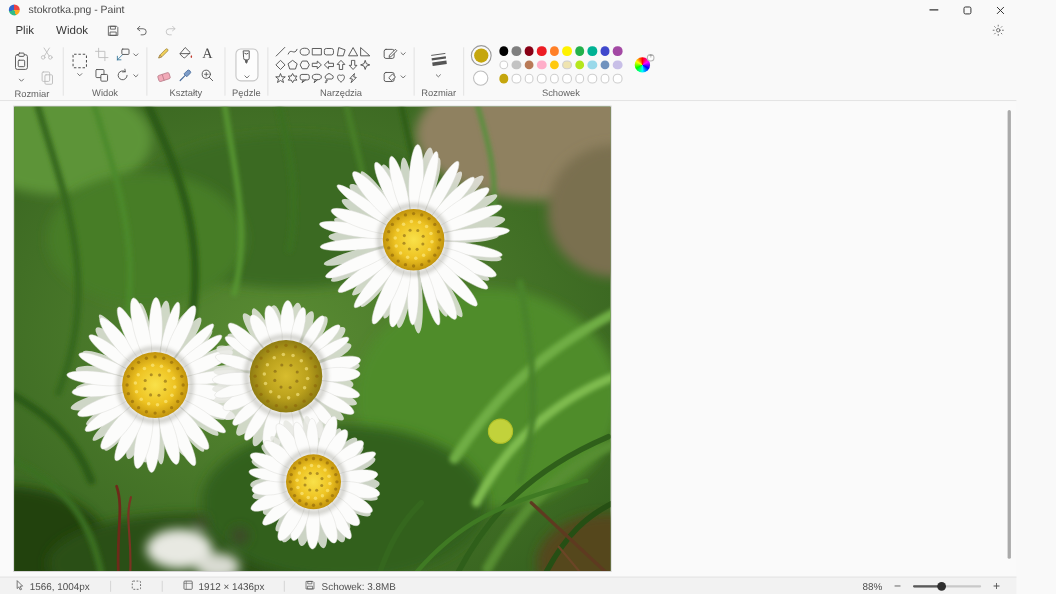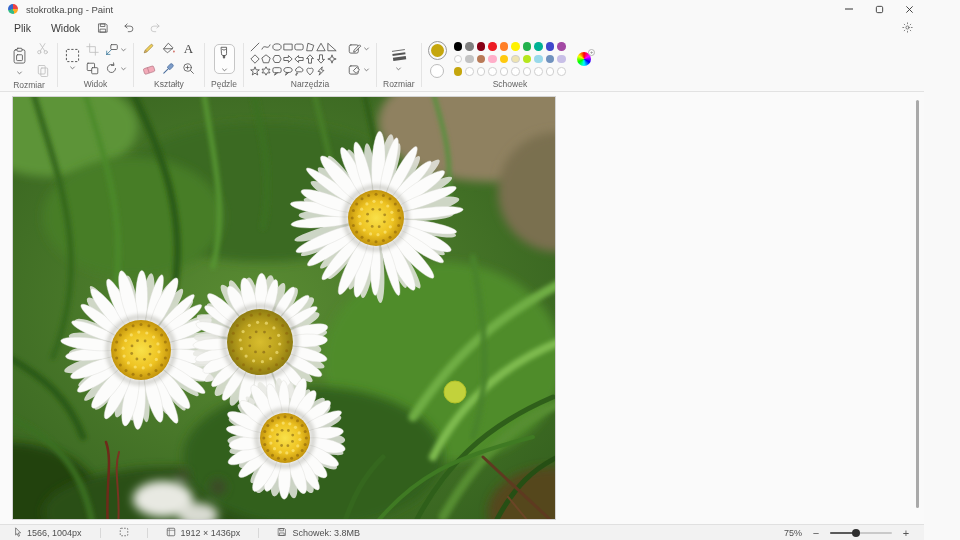--- a/index.html
+++ b/index.html
@@ -998,21 +998,21 @@
     <div class="sb-group">
       <span><svg width="10" height="10" viewBox="0 0 16 16" fill="none" stroke="#4f4f4f" stroke-width="1" stroke-linejoin="round" stroke-linecap="round">
             <path d="M2.5 2.5 h9.5 l1.5 1.5 v9.5 h-11 z"></path>
             <rect x="5" y="2.5" width="5.5" height="3.5"></rect>
             <rect x="4.5" y="9.5" width="7" height="4"></rect>
           </svg></span>
       <span>Schowek: 3.8MB</span>
     </div>
     <div class="sb-spacer"></div>
     <div class="zoom-cluster">
-      <span>75%</span>
+      <span>88%</span>
       <span class="zoom-btn">−</span>
       <div class="zoom-track">
         <div class="zoom-fill"></div>
         <div class="zoom-thumb"></div>
       </div>
       <span class="zoom-btn">+</span>
     </div>
   </div>
 </div>
 

